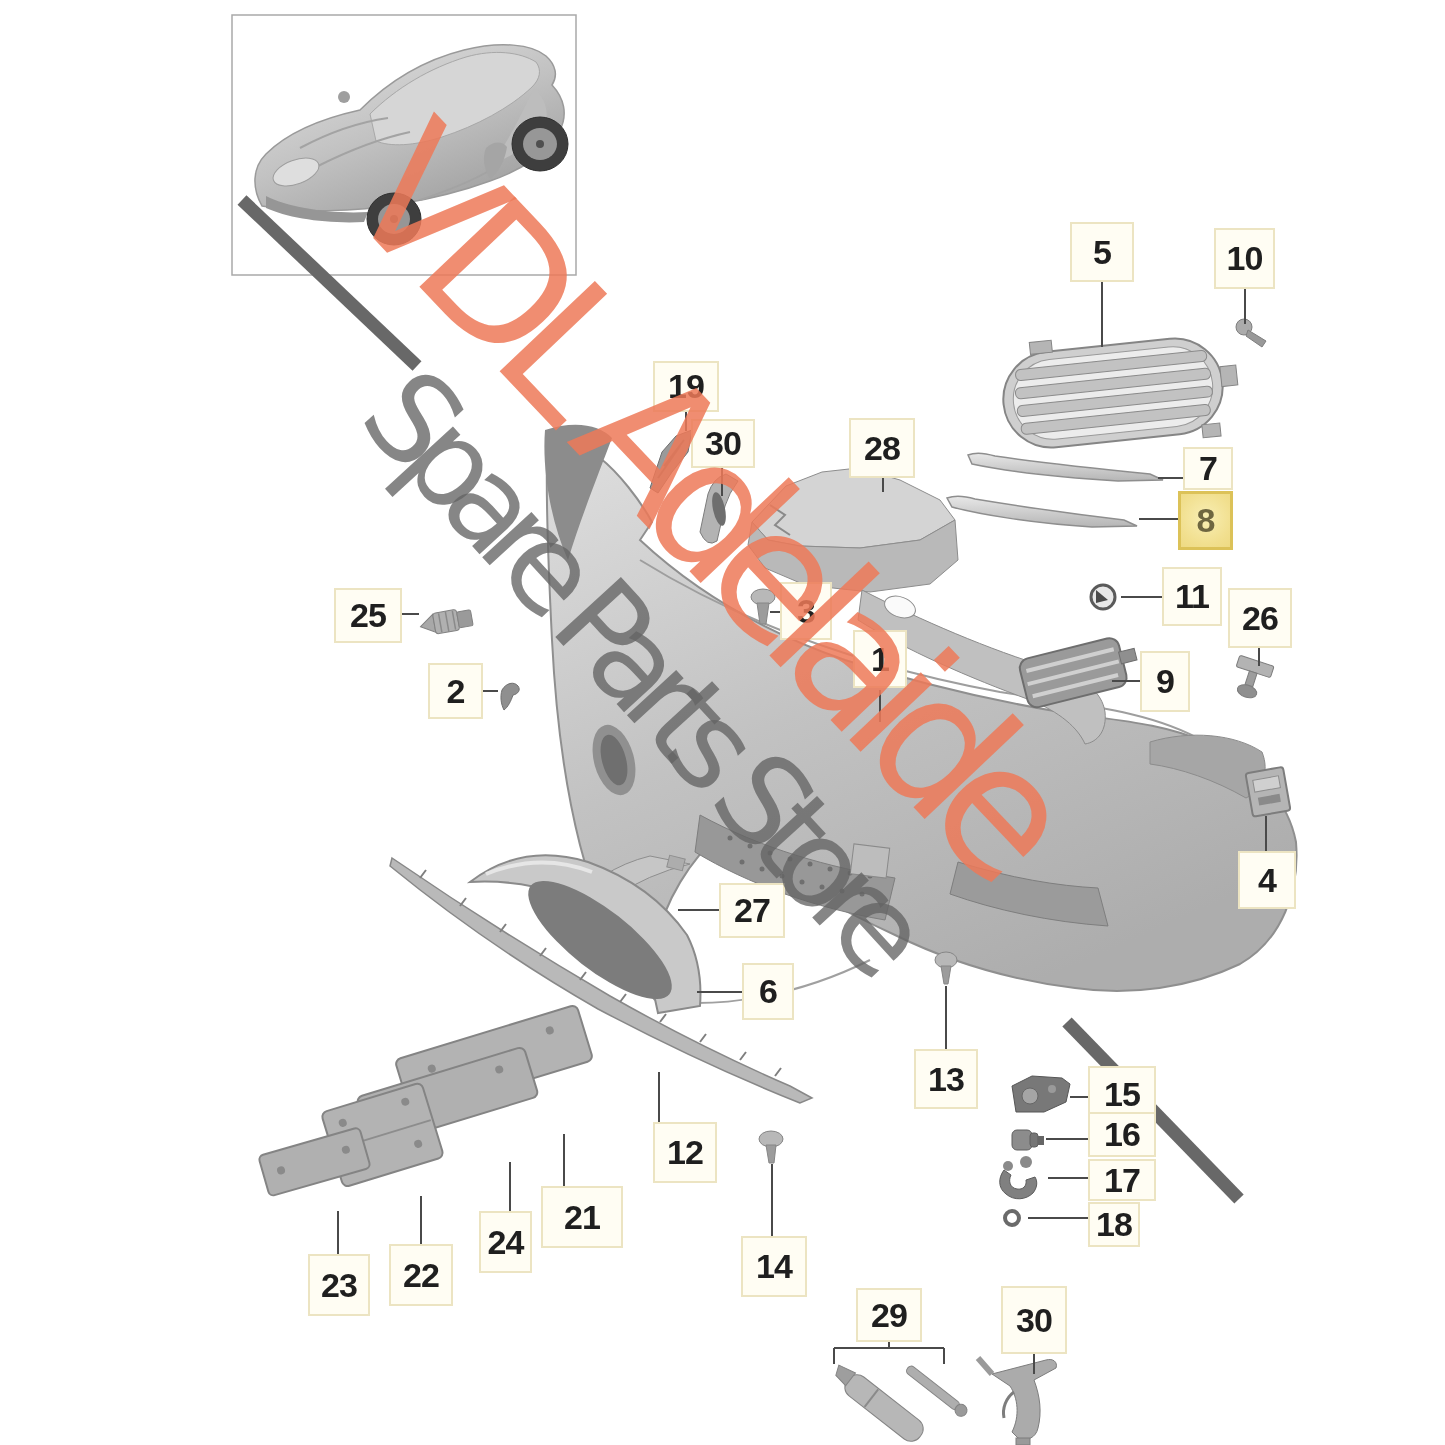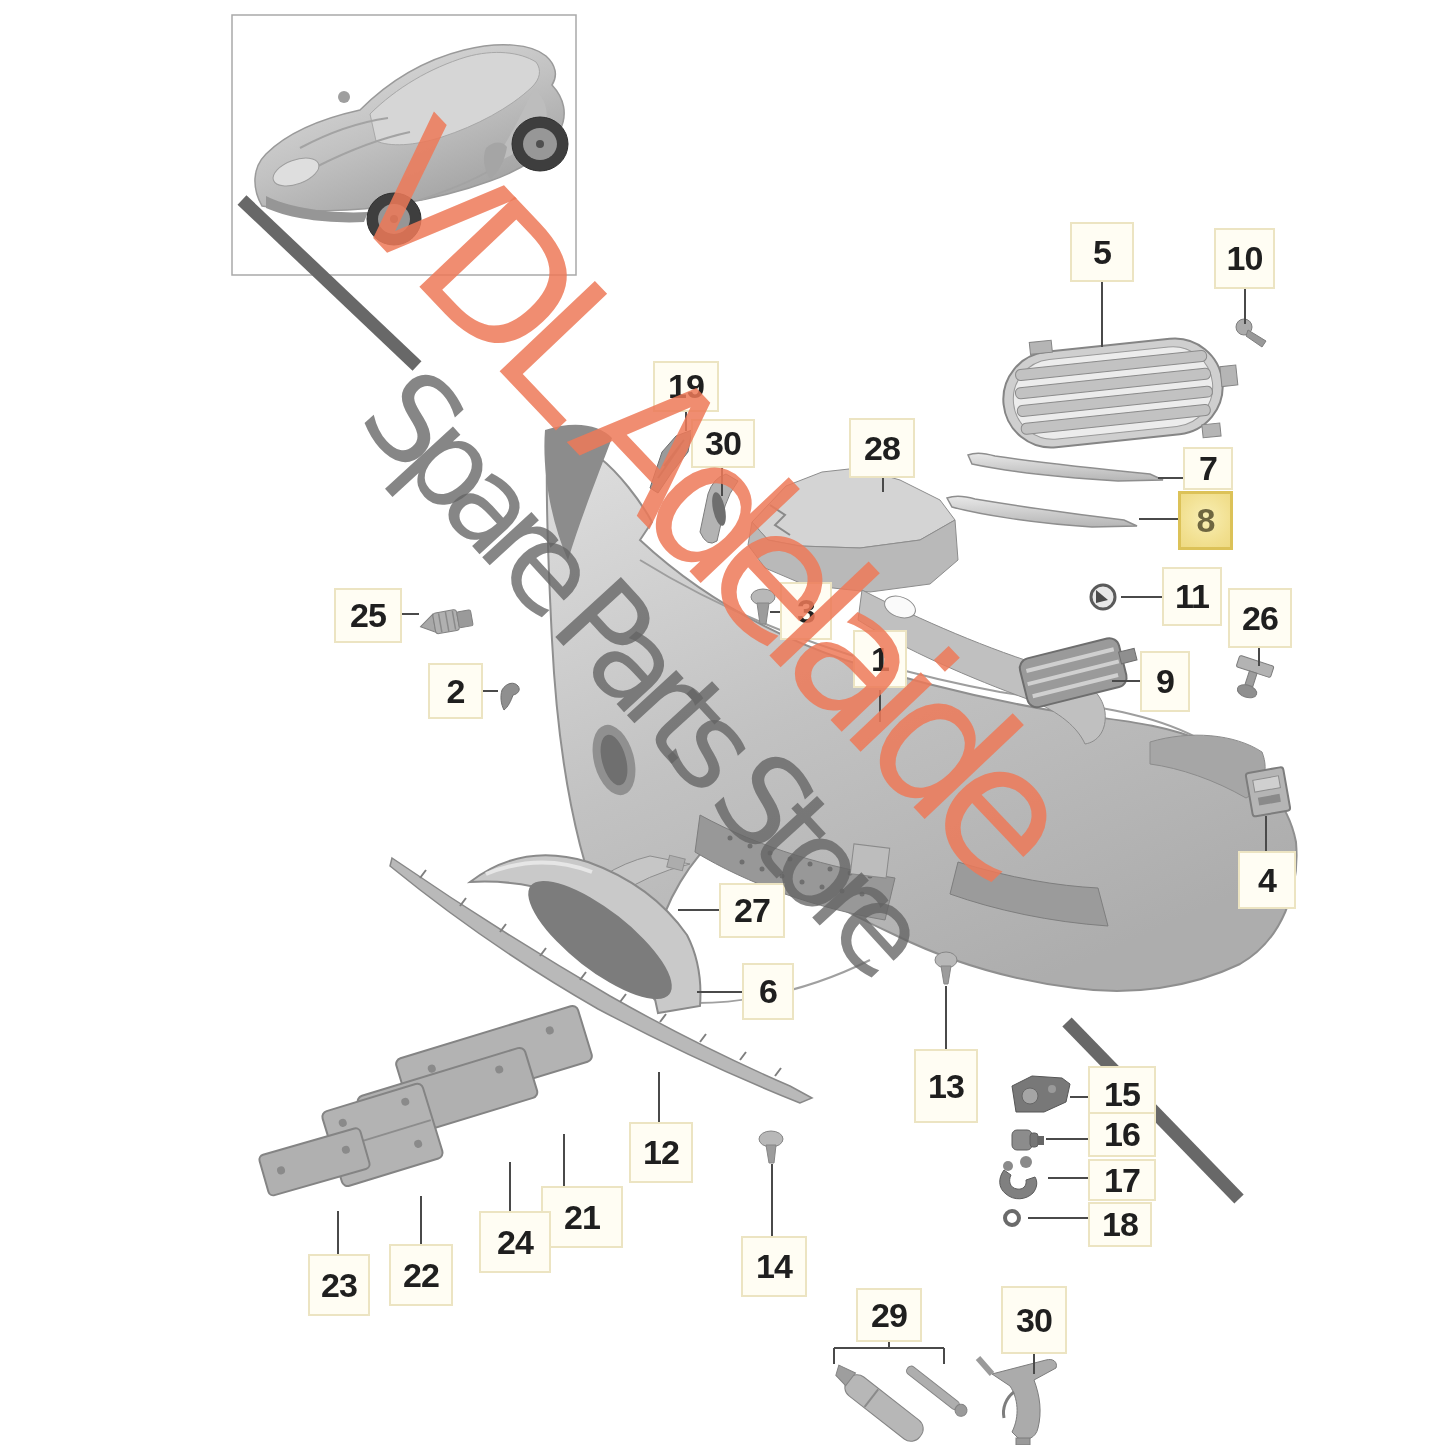--- a/index.html
+++ b/index.html
@@ -290,33 +290,33 @@
 <div class="co" style="left:428px;top:663px;width:55px;height:56px">2</div>
 <div class="co" style="left:780px;top:582px;width:52px;height:58px">3</div>
 <div class="co" style="left:1238px;top:851px;width:58px;height:58px">4</div>
 <div class="co" style="left:1070px;top:222px;width:64px;height:60px">5</div>
 <div class="co" style="left:742px;top:963px;width:52px;height:57px">6</div>
 <div class="co" style="left:1183px;top:447px;width:50px;height:43px">7</div>
 <div class="co hl" style="left:1178px;top:491px;width:55px;height:59px">8</div>
 <div class="co" style="left:1140px;top:651px;width:50px;height:61px">9</div>
 <div class="co" style="left:1214px;top:228px;width:61px;height:61px">10</div>
 <div class="co" style="left:1162px;top:567px;width:60px;height:59px">11</div>
-<div class="co" style="left:629px;top:1122px;width:64px;height:61px">12</div>
-<div class="co" style="left:914px;top:1049px;width:64px;height:74px">13</div>
+<div class="co" style="left:653px;top:1122px;width:64px;height:61px">12</div>
+<div class="co" style="left:914px;top:1049px;width:64px;height:60px">13</div>
 <div class="co" style="left:741px;top:1236px;width:66px;height:61px">14</div>
 <div class="co" style="left:1088px;top:1066px;width:68px;height:57px">15</div>
 <div class="co" style="left:1088px;top:1112px;width:68px;height:45px">16</div>
 <div class="co" style="left:1088px;top:1159px;width:68px;height:42px">17</div>
-<div class="co" style="left:1088px;top:1202px;width:64px;height:45px">18</div>
+<div class="co" style="left:1088px;top:1202px;width:52px;height:45px">18</div>
 <div class="co" style="left:653px;top:361px;width:66px;height:51px">19</div>
 <div class="co" style="left:691px;top:419px;width:64px;height:49px">30</div>
 <div class="co" style="left:541px;top:1186px;width:82px;height:62px">21</div>
 <div class="co" style="left:389px;top:1244px;width:64px;height:62px">22</div>
 <div class="co" style="left:308px;top:1254px;width:62px;height:62px">23</div>
-<div class="co" style="left:479px;top:1211px;width:72px;height:62px">24</div>
+<div class="co" style="left:479px;top:1211px;width:53px;height:62px">24</div>
 <div class="co" style="left:334px;top:588px;width:68px;height:55px">25</div>
 <div class="co" style="left:1228px;top:588px;width:64px;height:60px">26</div>
 <div class="co" style="left:719px;top:883px;width:66px;height:55px">27</div>
 <div class="co" style="left:849px;top:418px;width:66px;height:60px">28</div>
 <div class="co" style="left:856px;top:1288px;width:66px;height:54px">29</div>
 <div class="co" style="left:1001px;top:1286px;width:66px;height:68px">30</div>
 
 <div class="wm wm-sub">Spare Parts Store</div>
 <div class="wm wm-brand">VDL Adelaide</div>
 

